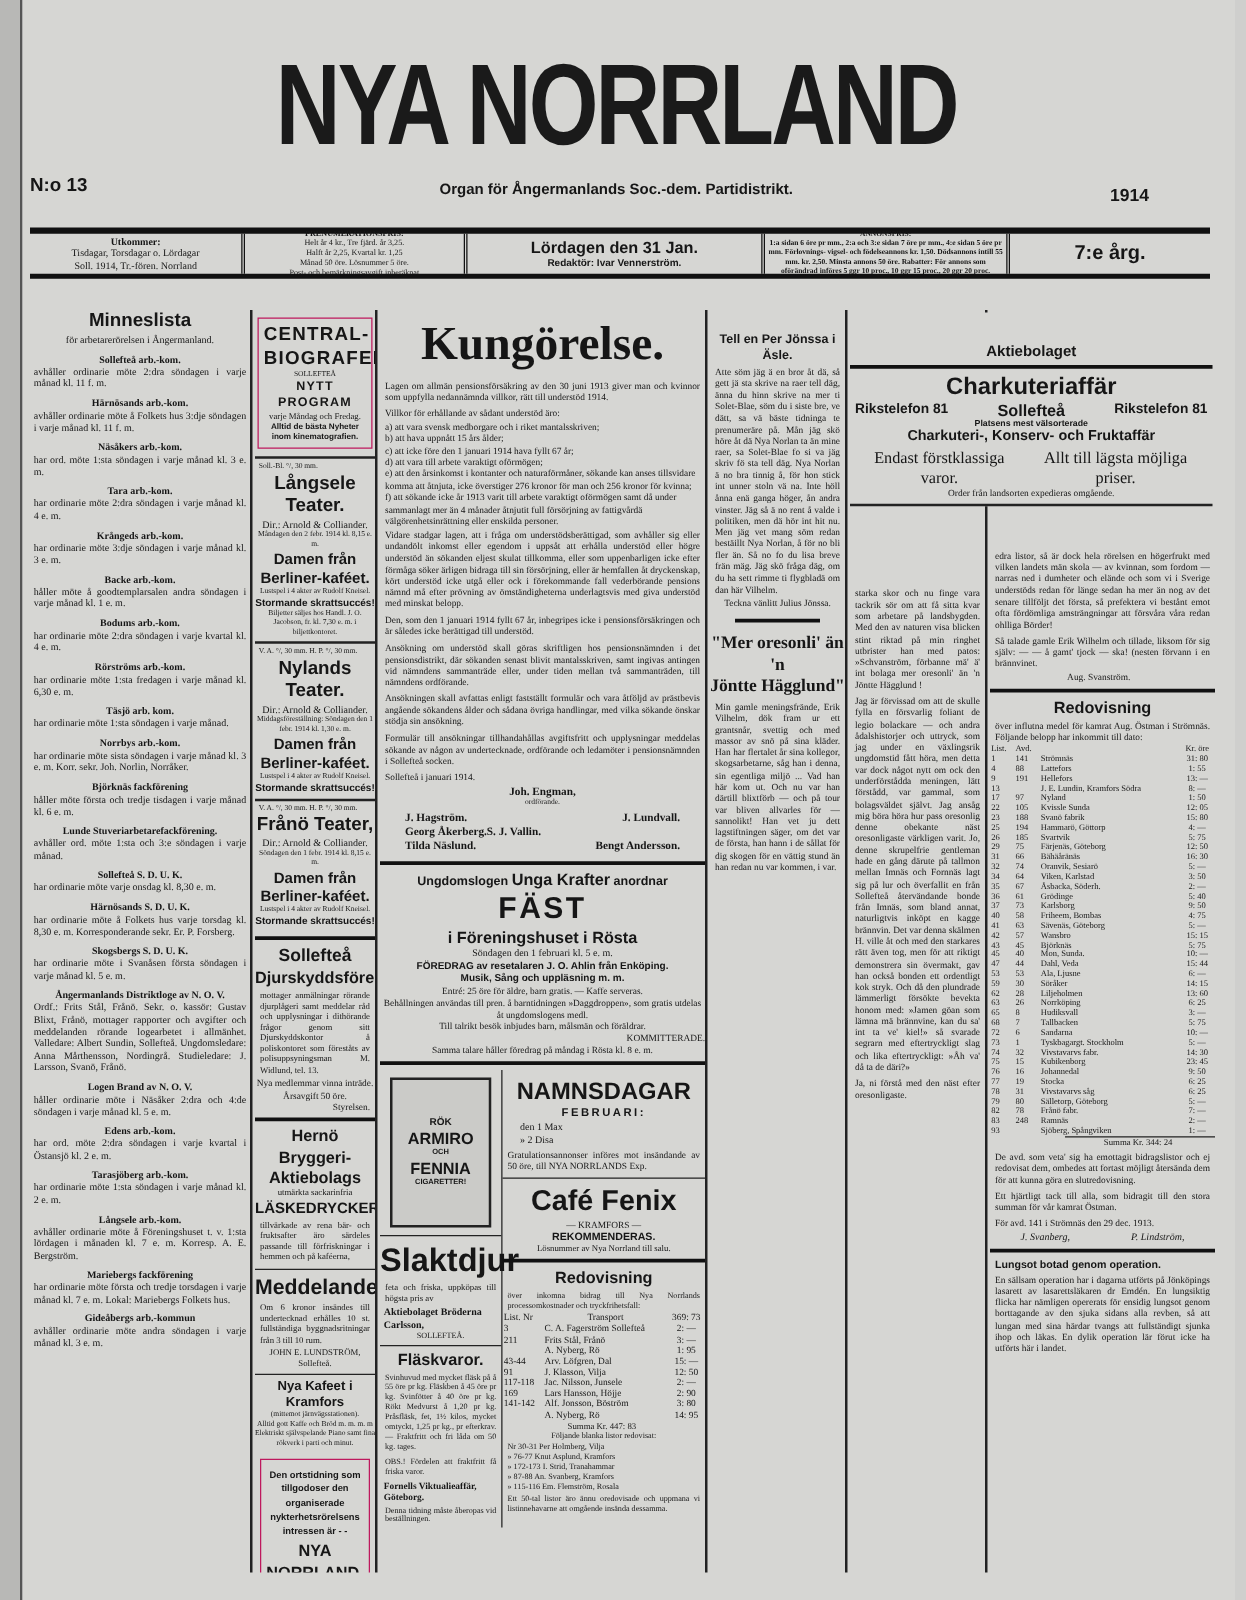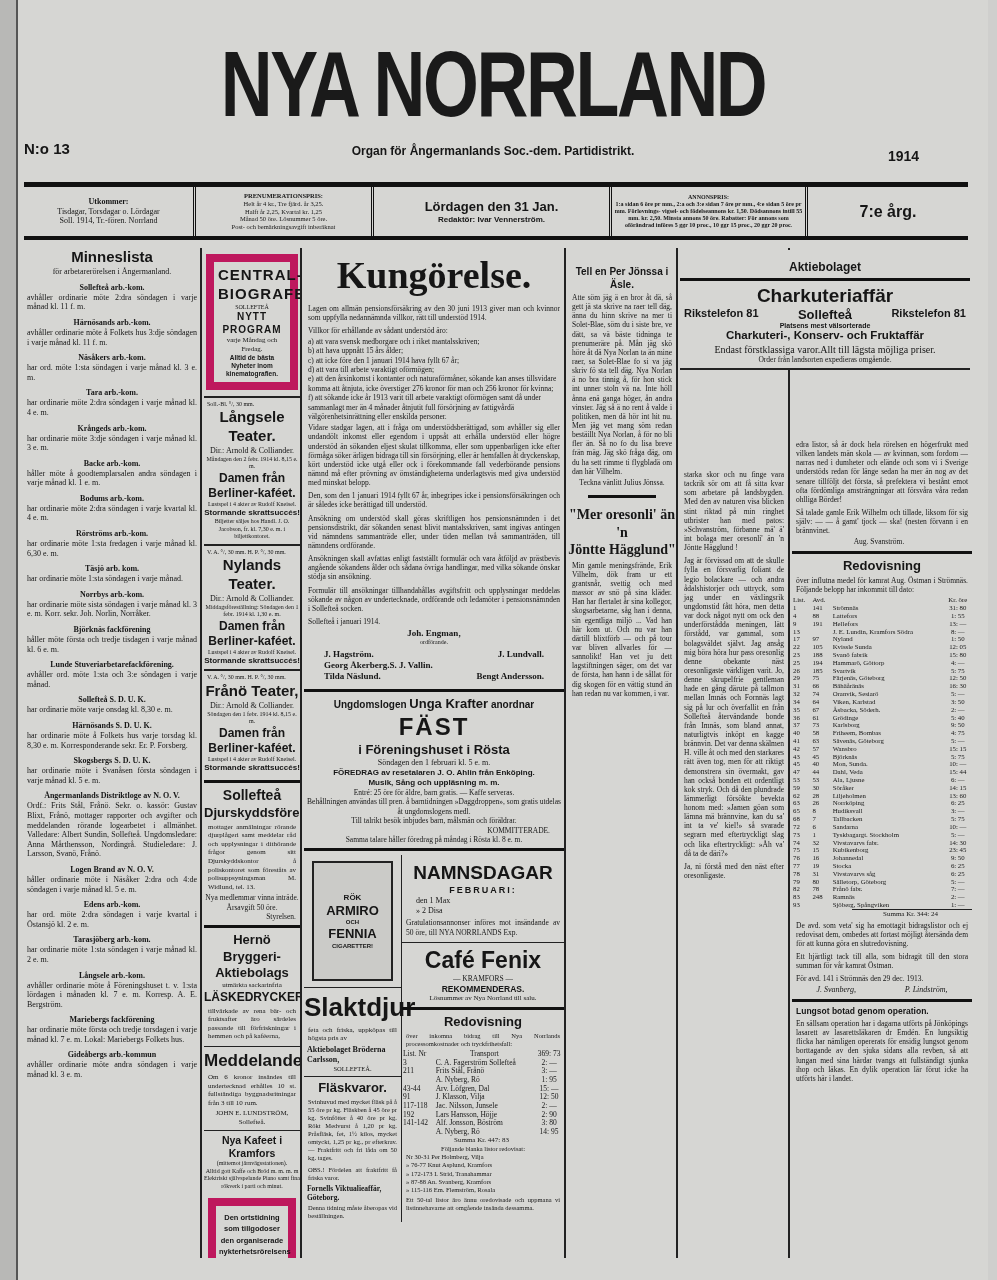--- a/index.html
+++ b/index.html
@@ -2,38 +2,38 @@
 <html><head>
 <meta charset="utf-8">
 <style>
 *{box-sizing:border-box;margin:0;padding:0}
 html,body{width:997px;height:1280px;overflow:hidden}
 body{background:#cfcfcd;font-family:"Liberation Serif",serif;color:#161616;position:relative}
 .page{position:absolute;left:18px;top:0;width:970px;height:1280px;background:#d6d6d3}
 .leftedge{position:absolute;left:0;top:0;width:18px;height:1280px;background:#b8b8b6;border-right:2px solid #555}
 .mast{position:absolute;left:0;top:38px;width:950px;text-align:center;font-family:"Liberation Sans",sans-serif;font-size:92px;font-weight:bold;letter-spacing:-3px;transform:scaleX(.78);transform-origin:center;color:#1a1a1a;line-height:1}
 .noline{position:absolute;top:140px;font-family:"Liberation Sans",sans-serif;font-weight:bold}
-.hdr{position:absolute;left:6px;top:182px;width:944px;height:58px;border-top:5px solid #111;border-bottom:4px solid #111;display:flex}
+.hdr{position:absolute;left:6px;top:182px;width:944px;height:41px;border-top:5px solid #111;border-bottom:4px solid #111;display:flex}
 .hdr>div{border-right:3px double #111;display:flex;flex-direction:column;justify-content:center;align-items:center;text-align:center;font-size:8px;line-height:1.2;padding:2px}
 .hdr>div:last-child{border-right:none}
 .col{position:absolute;top:248px;border-right:2px solid #222;height:1010px;overflow:hidden;font-size:8.5px;line-height:1.25}
 .c1{left:6px;width:178px}
 .c2{left:186px;width:98px}
 .c3{left:286px;width:262px}
 .c4{left:550px;width:110px}
 .c5{left:662px;width:110px}
 .c6{left:774px;width:180px;border-right:none}
 .h2{font-family:"Liberation Sans",sans-serif;font-weight:bold;text-align:center}
 .center{text-align:center}
 .sect{margin:6px 3px}
 .sect .t{text-align:center;font-weight:bold;font-size:8px}
 .sect p{font-size:8px;line-height:1.2;text-align:justify}
 .rule{border-top:3px solid #111;margin:4px 0}
 .thin{border-top:1px solid #222;margin:3px 0}
-.box{border:8px solid #be185d;margin:4px}
+.box{border:1px solid #be185d;margin:4px}
 .tbl{width:100%;border-collapse:collapse;font-size:7.5px}
 .tbl td{padding:0 1px;line-height:1.15}
 .r{text-align:center}
 .body-text{font-size:8px;text-align:justify;padding:2px 4px;line-height:1.22}
 .big{font-family:"Liberation Sans",sans-serif;font-weight:bold}
 </style>
 </head>
 <body>
 
 <div class="leftedge"></div>
@@ -278,21 +278,21 @@
     <div class="center">
       <div class="big" style="font-size:10px"><span>Ungdomslogen</span> <span style="font-size:13px">Unga Krafter</span> <span>anordnar</span></div>
       <div class="big" style="font-size:24px;letter-spacing:2px">FÄST</div>
       <div class="big" style="font-size:13px">i Föreningshuset i Rösta</div>
       <div style="font-size:8px">Söndagen den 1 februari kl. 5 e. m.</div>
       <div class="big" style="font-size:8px">FÖREDRAG av resetalaren J. O. Ahlin från Enköping.</div>
       <div class="big" style="font-size:8px">Musik, Sång och uppläsning m. m.</div>
       <div style="font-size:7.5px">Entré: 25 öre för äldre, barn gratis. — Kaffe serveras.</div>
       <div style="font-size:7.5px">Behållningen användas till pren. å barntidningen »Daggdroppen», som gratis utdelas åt ungdomslogens medl.</div>
       <div style="font-size:7.5px">Till talrikt besök inbjudes barn, målsmän och föräldrar.</div>
-      <div style="font-size:7.5px;text-align:right;padding-right:14px">KOMMITTERADE.</div>
+      <div style="font-size:7.5px;text-align:right;padding-right:0">KOMMITTERADE.</div>
       <div style="font-size:7.5px">Samma talare håller föredrag på måndag i Rösta kl. 8 e. m.</div>
     </div>
     <div class="rule"></div>
     <div style="display:flex">
       <div style="width:98px;border-right:1px solid #222">
         <div style="border:2px solid #222;margin:6px 8px;height:120px;display:flex;flex-direction:column;align-items:center;justify-content:center;font-family:'Liberation Sans',sans-serif;font-weight:bold;background:#cbcbc8">
           <span style="font-size:8px">RÖK</span>
           <span style="font-size:13px">ARMIRO</span>
           <span style="font-size:6px">OCH</span>
           <span style="font-size:13px">FENNIA</span>
@@ -369,21 +369,21 @@
             </tbody>
             <tbody>
               <tr>
                 <td>117-118</td>
                 <td>Jac. Nilsson, Junsele</td>
                 <td class="r">2: —</td>
               </tr>
             </tbody>
             <tbody>
               <tr>
-                <td>192</td>
+                <td>169</td>
                 <td>Lars Hansson, Höjje</td>
                 <td class="r">2: 90</td>
               </tr>
             </tbody>
             <tbody>
               <tr>
                 <td>141-142</td>
                 <td>Alf. Jonsson, Böström</td>
                 <td class="r">3: 80</td>
               </tr>
@@ -422,31 +422,31 @@
   </div>
 
   <div class="col c5">
     <div style="height:220px"></div>
     <div class="body-text" style="font-size:7.5px">starka skor och nu finge vara tackrik sör om att få sitta kvar som arbetare på landsbygden. Med den av naturen visa blicken stint riktad på min ringhet utbrister han med patos: »Schvanström, förbanne mä' ä' int bolaga mer oresonli' än 'n Jöntte Hägglund !</div>
     <div class="body-text" style="font-size:7.5px">Jag är förvissad om att de skulle fylla en försvarlig foliant de legio bolackare — och andra ådalshistorjer och uttryck, som jag under en växlingsrik ungdomstid fått höra, men detta var dock något nytt om ock den underförstådda meningen, lätt förstådd, var gammal, som bolagsväldet självt. Jag ansåg mig böra höra hur pass oresonlig denne obekante näst oresonligaste värkligen varit. Jo, denne skrupelfrie gentleman hade en gång därute på tallmon mellan Imnäs och Fornnäs lagt sig på lur och överfallit en från Sollefteå återvändande bonde från Imnäs, som bland annat, naturligtvis inköpt en kagge brännvin. Det var denna skälmen H. ville åt och med den starkares rätt även tog, men för att riktigt demonstrera sin övermakt, gav han också bonden ett ordentligt kok stryk. Och då den plundrade lämmerligt försökte bevekta honom med: »Jamen göan som lämna mä brännvine, kan du sa' int ta ve' kiel!» så svarade segrarn med eftertryckligt slag och lika eftertryckligt: »Åh va' då ta de däri?»</div>
     <div class="body-text" style="font-size:7.5px">Ja, ni förstå med den näst efter oresonligaste.</div>
   </div>
 
   <div style="position:absolute;left:662px;top:250px;width:290px;background:#d6d6d3;text-align:center;border-bottom:2px solid #222">
-    <div class="big" style="font-size:12px;margin-top:10px">Aktiebolaget</div>
+    <div class="big" style="font-size:12px;margin-top:24px">Aktiebolaget</div>
     <div class="rule"></div>
     <div class="big" style="font-size:19px">Charkuteriaffär</div>
     <div class="big" style="font-size:11px;display:flex;justify-content:space-between;padding:0 4px">
         <span>Rikstelefon 81</span>
         <span style="font-size:13px">Sollefteå</span>
         <span>Rikstelefon 81</span>
       </div>
     <div class="big" style="font-size:7px">Platsens mest välsorterade</div>
     <div class="big" style="font-size:11.5px">Charkuteri-, Konserv- och Fruktaffär</div>
-    <div style="font-size:10px;display:flex;justify-content:center;padding:3px 4px 0">
+    <div style="font-size:13px;display:flex;justify-content:center;padding:3px 4px 0">
         <span>Endast förstklassiga varor.</span>
         <span>Allt till lägsta möjliga priser.</span>
       </div>
     <div style="font-size:7.5px;padding-bottom:4px">Order från landsorten expedieras omgående.</div>
   </div>
 
   <div class="col c6" style="top:438px;height:820px">
     <div class="body-text" style="font-size:7.5px">edra listor, så är dock hela rörelsen en högerfrukt med vilken landets män skola — av kvinnan, som fordom — narras ned i dumheter och elände och som vi i Sverige understöds redan för länge sedan ha mer än nog av det senare tillföljt det första, så prefektera vi bestånt emot ofta fördömliga amsträngningar att försvåra våra redan ohlliga Börder!</div>
     <div class="body-text" style="font-size:7.5px">Så talade gamle Erik Wilhelm och tillade, liksom för sig själv: — — å gamt' tjock — ska! (nesten förvann i en brännvinet.</div>
     <div class="r" style="font-size:7.5px;padding-right:6px">Aug. Svanström.</div>

